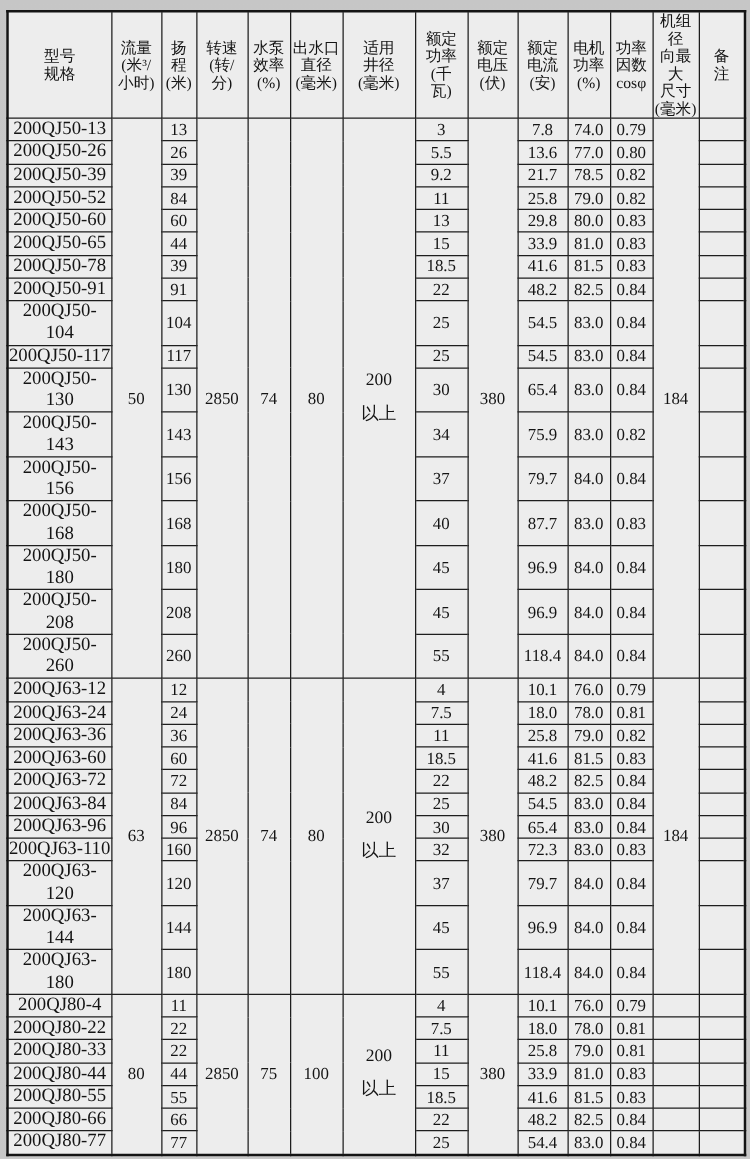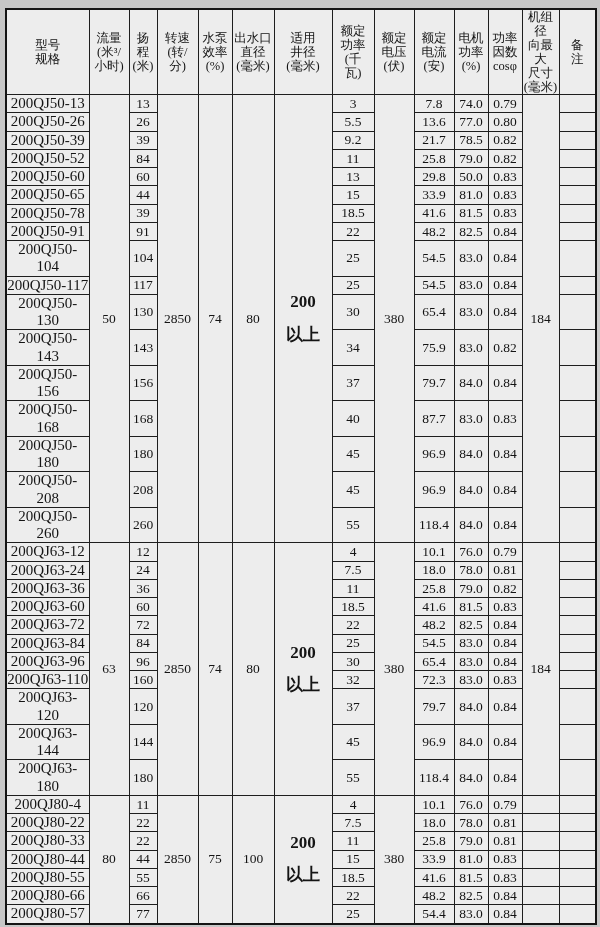--- a/index.html
+++ b/index.html
@@ -35,21 +35,21 @@
   .spec thead th {
     font-weight:normal;
     font-size:12.5px;
     line-height:1.12;
   }
   .spec tbody td {
     font-size:13.5px;
     line-height:1.15;
   }
   .spec td.model-cell { font-size:15px; letter-spacing:0; }
-  .spec td.well-cell { font-size:17px; line-height:1.9;font-weight:bold; }
+  .spec td.well-cell { font-size:14px; line-height:1.9; }
 </style>
 </head>
 <body>
 
 <div class="scan-page">
   <table class="spec">
     <colgroup>
         <col style="width: 83px;">
         <col style="width: 40px;">
         <col style="width: 28px;">
@@ -154,21 +154,21 @@
           <td>25.8</td>
           <td>79.0</td>
           <td>0.82</td>
           <td></td>
         </tr>
         <tr>
           <td class="model-cell">200QJ50-60</td>
           <td>60</td>
           <td>13</td>
           <td>29.8</td>
-          <td>50.0</td>
+          <td>80.0</td>
           <td>0.83</td>
           <td></td>
         </tr>
         <tr>
           <td class="model-cell">200QJ50-65</td>
           <td>44</td>
           <td>15</td>
           <td>33.9</td>
           <td>81.0</td>
           <td>0.83</td>
@@ -441,21 +441,21 @@
           <td class="model-cell">200QJ80-66</td>
           <td>66</td>
           <td>22</td>
           <td>48.2</td>
           <td>82.5</td>
           <td>0.84</td>
           <td></td>
           <td></td>
         </tr>
         <tr>
-          <td class="model-cell">200QJ80-57</td>
+          <td class="model-cell">200QJ80-77</td>
           <td>77</td>
           <td>25</td>
           <td>54.4</td>
           <td>83.0</td>
           <td>0.84</td>
           <td></td>
           <td></td>
         </tr>
       </tbody>
   </table>

